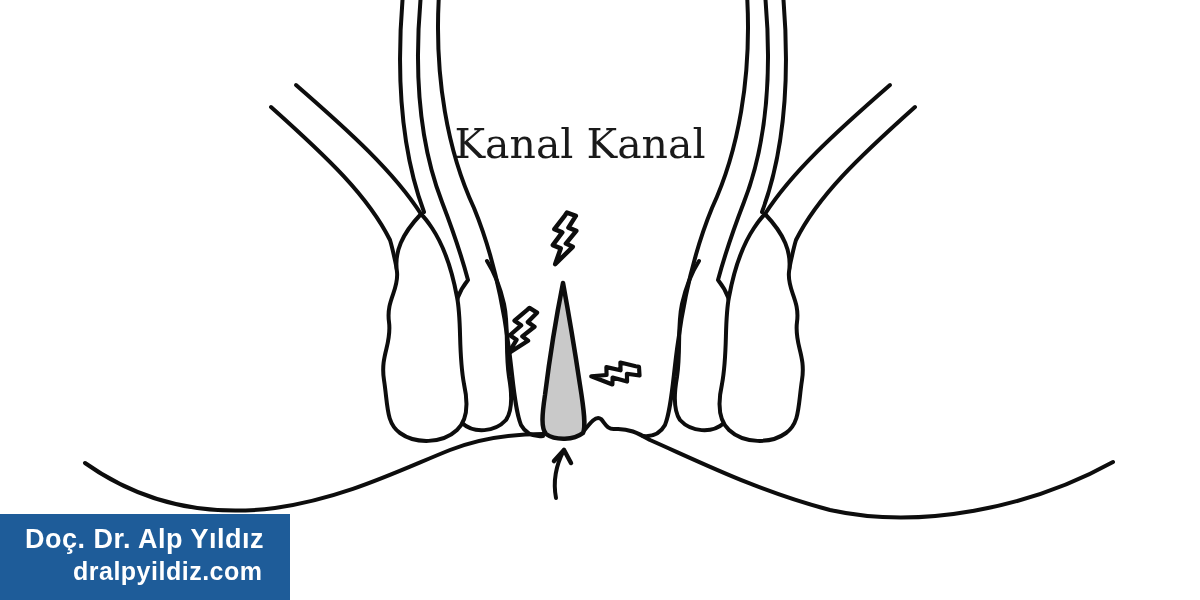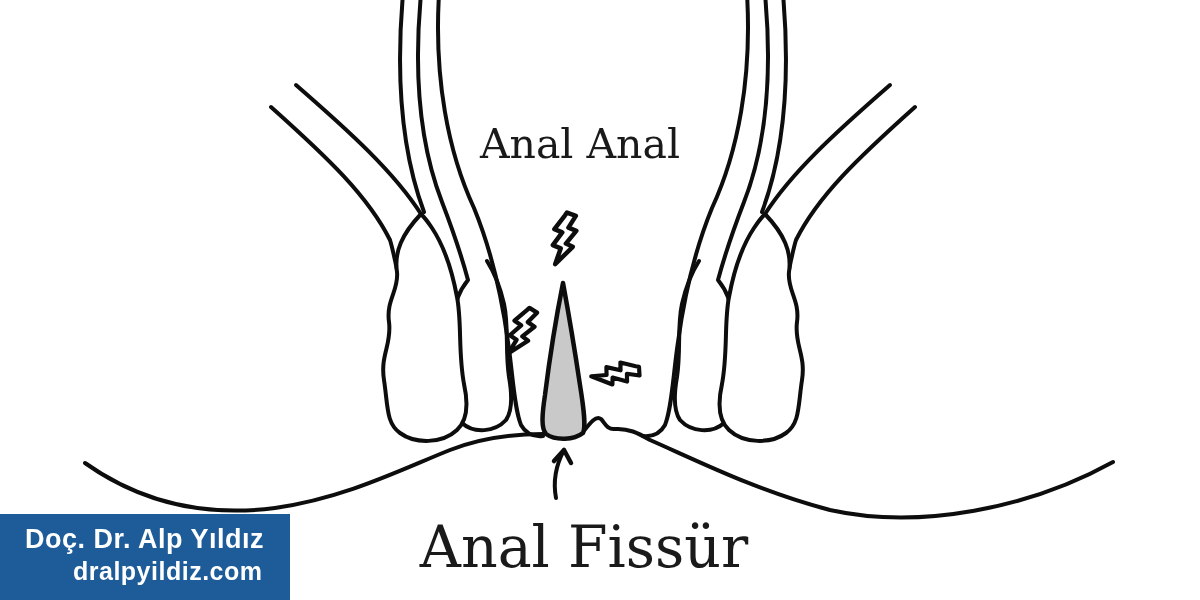--- a/index.html
+++ b/index.html
@@ -68,22 +68,21 @@
       <use href="#bolt" transform="translate(514,303) rotate(14) scale(0.95)"></use>
       <use href="#bolt" transform="translate(634,352) rotate(68) scale(0.92)"></use>
     </g>
 
     <g stroke="#0d0d0d" stroke-width="4" stroke-linecap="round" fill="none">
       <path d="M556,498 C553,482 556,465 564,450"></path>
       <path d="M564,450 L554,461 M564,450 L571,463" stroke-width="4.5"></path>
     </g>
   </svg>
 
-  <div class="label label-canal">Anal Anal</div>
+  <div class="label label-canal">Kanal Kanal</div>
 
-  <div class="label label-fissure">Anal Fissür</div>
 
   <div class="badge" style="background-color: rgb(30, 92, 153);">
     <div class="b1" style="color: rgb(255, 255, 255);">Doç. Dr. Alp Yıldız</div>
     <div class="b2" style="color: rgb(255, 255, 255); margin-left: 48px;">dralpyildiz.com</div>
   </div>
 
 </div>
 
 </body></html>

